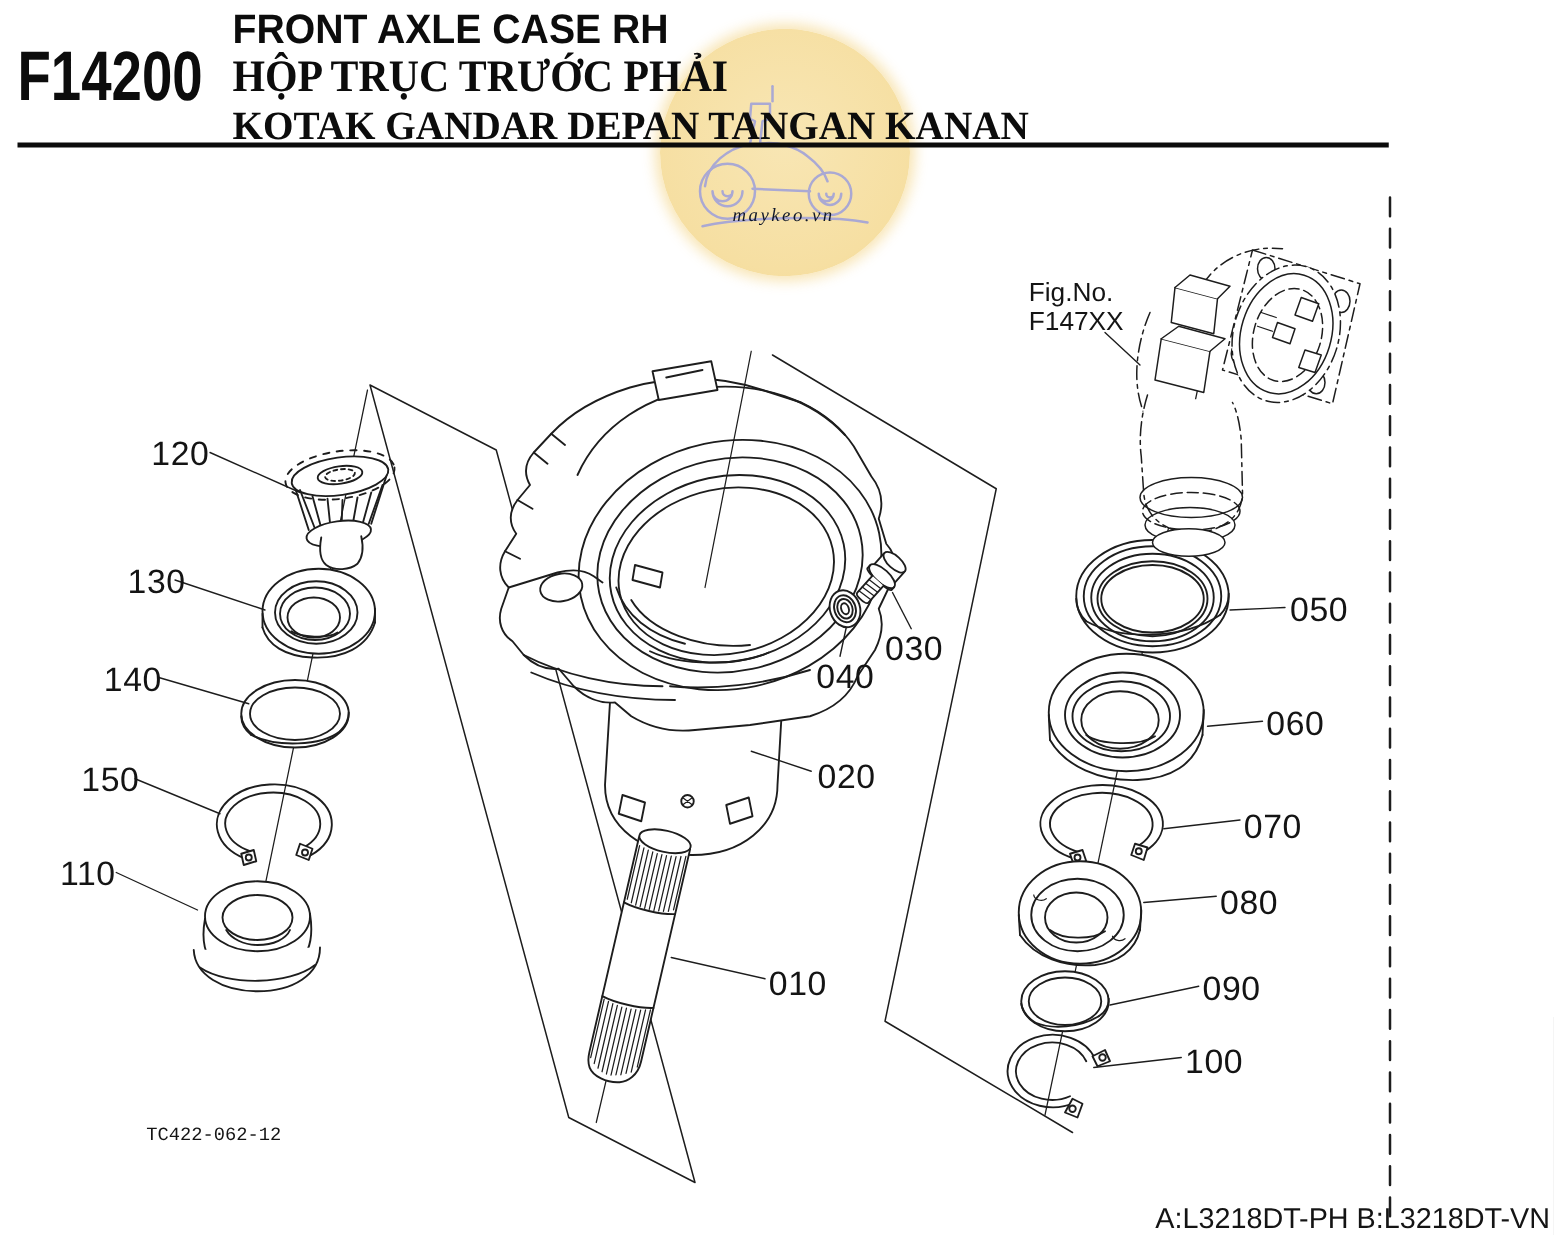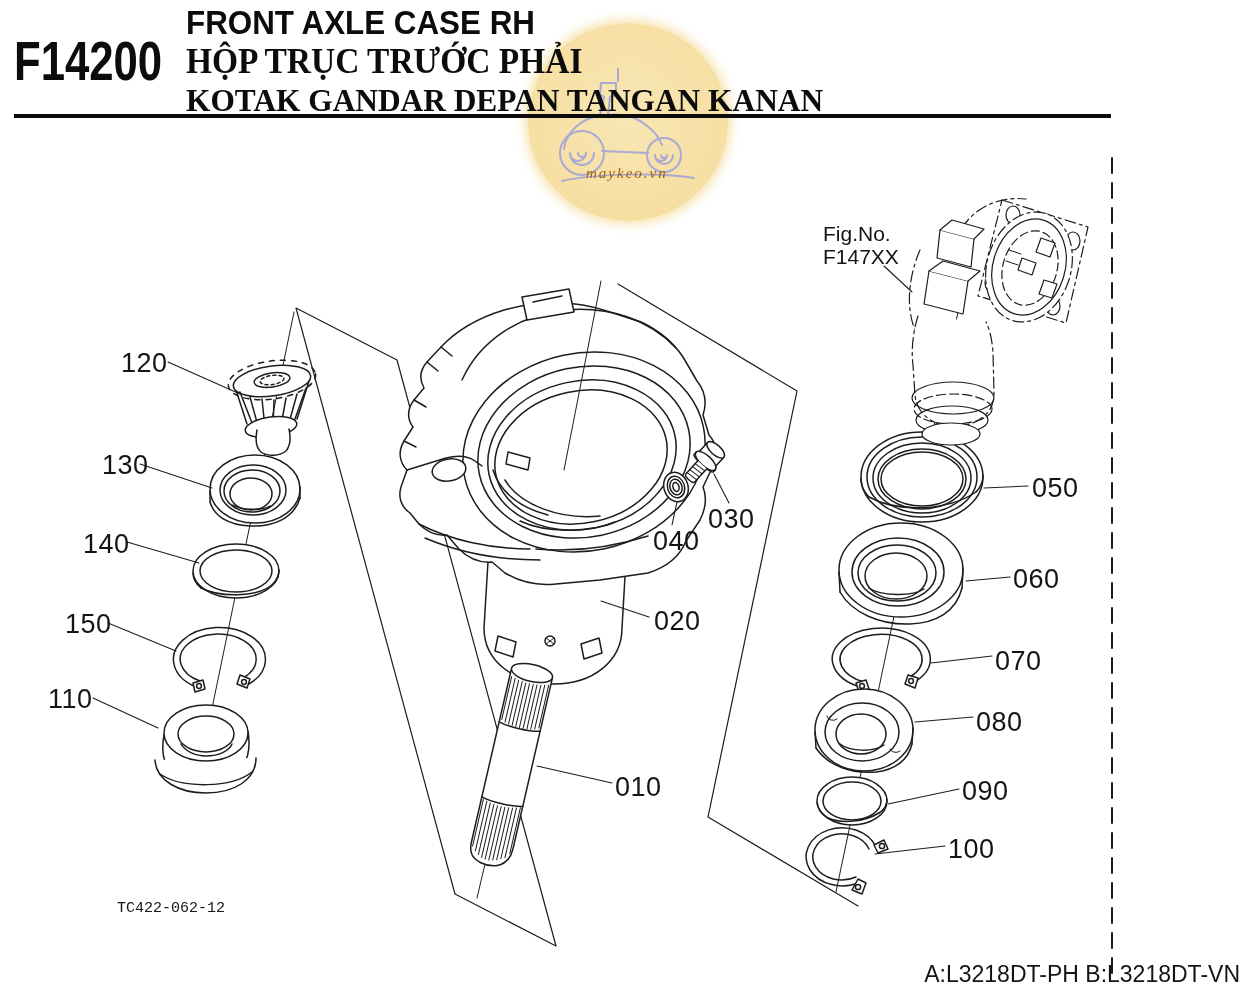--- a/index.html
+++ b/index.html
@@ -14,21 +14,21 @@
         font-family:"Liberation Serif",serif;line-height:1;transform:scaleX(.93);transform-origin:left top;white-space:nowrap;}
   .t-id{position:absolute;left:186px;top:84px;font-size:32px;font-weight:bold;color:#0c0c0c;
         font-family:"Liberation Serif",serif;line-height:1;transform:scaleX(.98);transform-origin:left top;white-space:nowrap;}
   .rule{position:absolute;left:14px;top:114px;width:1097px;height:4px;background:#0c0c0c;}
   
   .wm-circle{position:absolute;left:528px;top:23px;width:200px;height:198px;border-radius:50%;
              background:radial-gradient(circle at 50% 45%, #f8e6b4 0%, #f6dfa2 70%, #f4d995 100%);
              box-shadow:0 0 10px 4px rgba(246,223,162,.8);}
   .wm-art{position:absolute;left:552px;top:60px;width:150px;height:132px;}
   .wm-text{position:absolute;left:586px;top:165px;font-size:15px;font-style:italic;letter-spacing:2px;
-           font-family:"Liberation Serif",serif;color:#a16207;}
+           font-family:"Liberation Serif",serif;color:#0f172a;}
   
   .art{position:absolute;left:0;top:0;width:1243px;height:988px;}
   .cl{font-family:"Liberation Sans",sans-serif;font-size:27px;letter-spacing:.5px;}
   .figno{font-family:"Liberation Sans",sans-serif;font-size:21px;}
   .tcode{font-family:"Liberation Mono","DejaVu Sans Mono",monospace;font-size:15px;}
   .models{font-family:"Liberation Sans",sans-serif;font-size:23px;}
   .hdr-layer{position:absolute;left:0;top:0;z-index:5;}
 </style>
 </head>
 <body>

